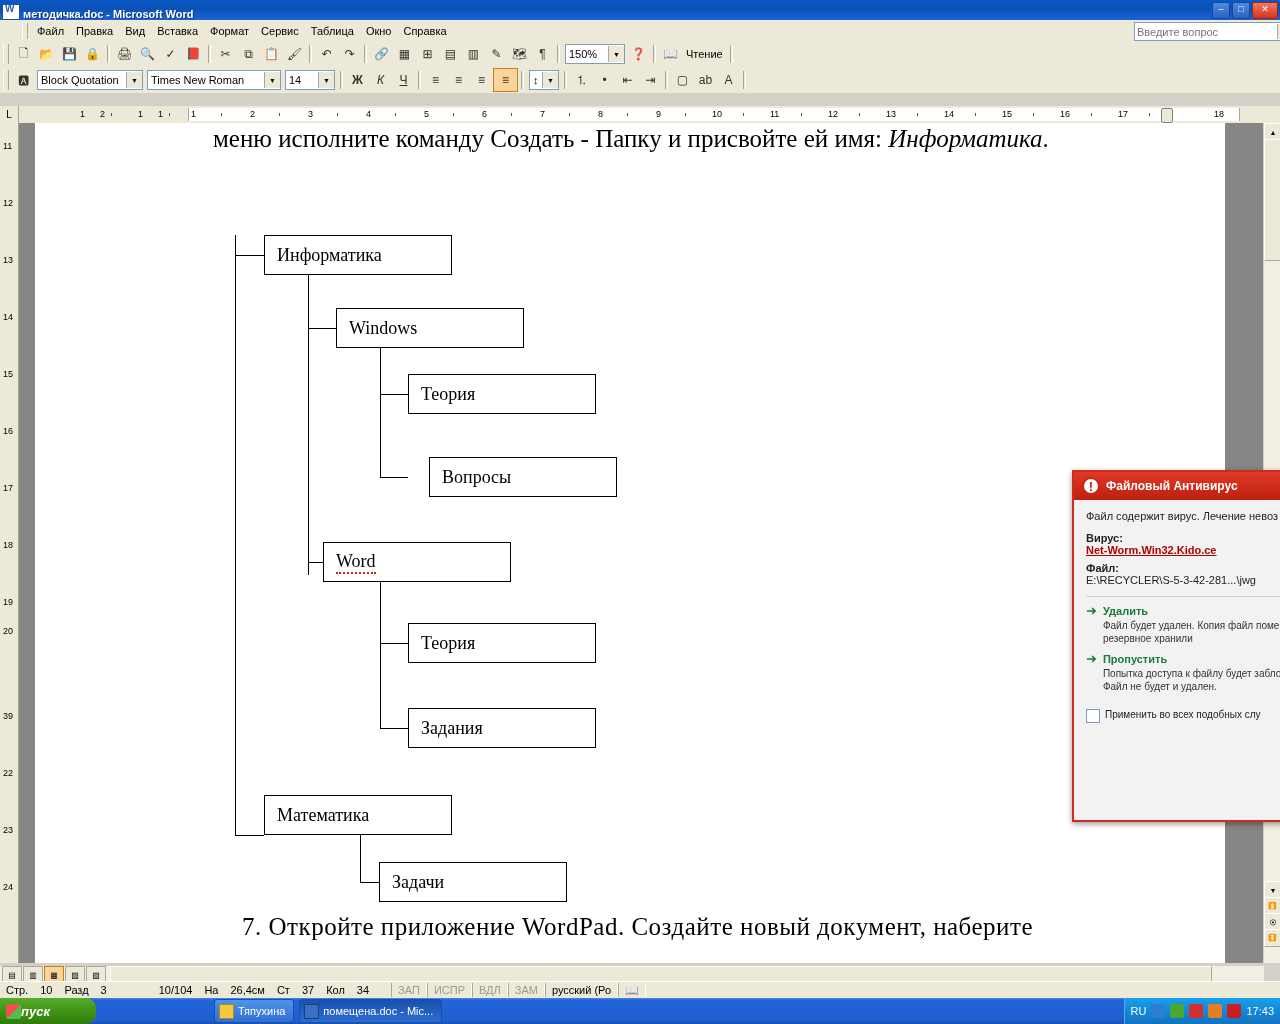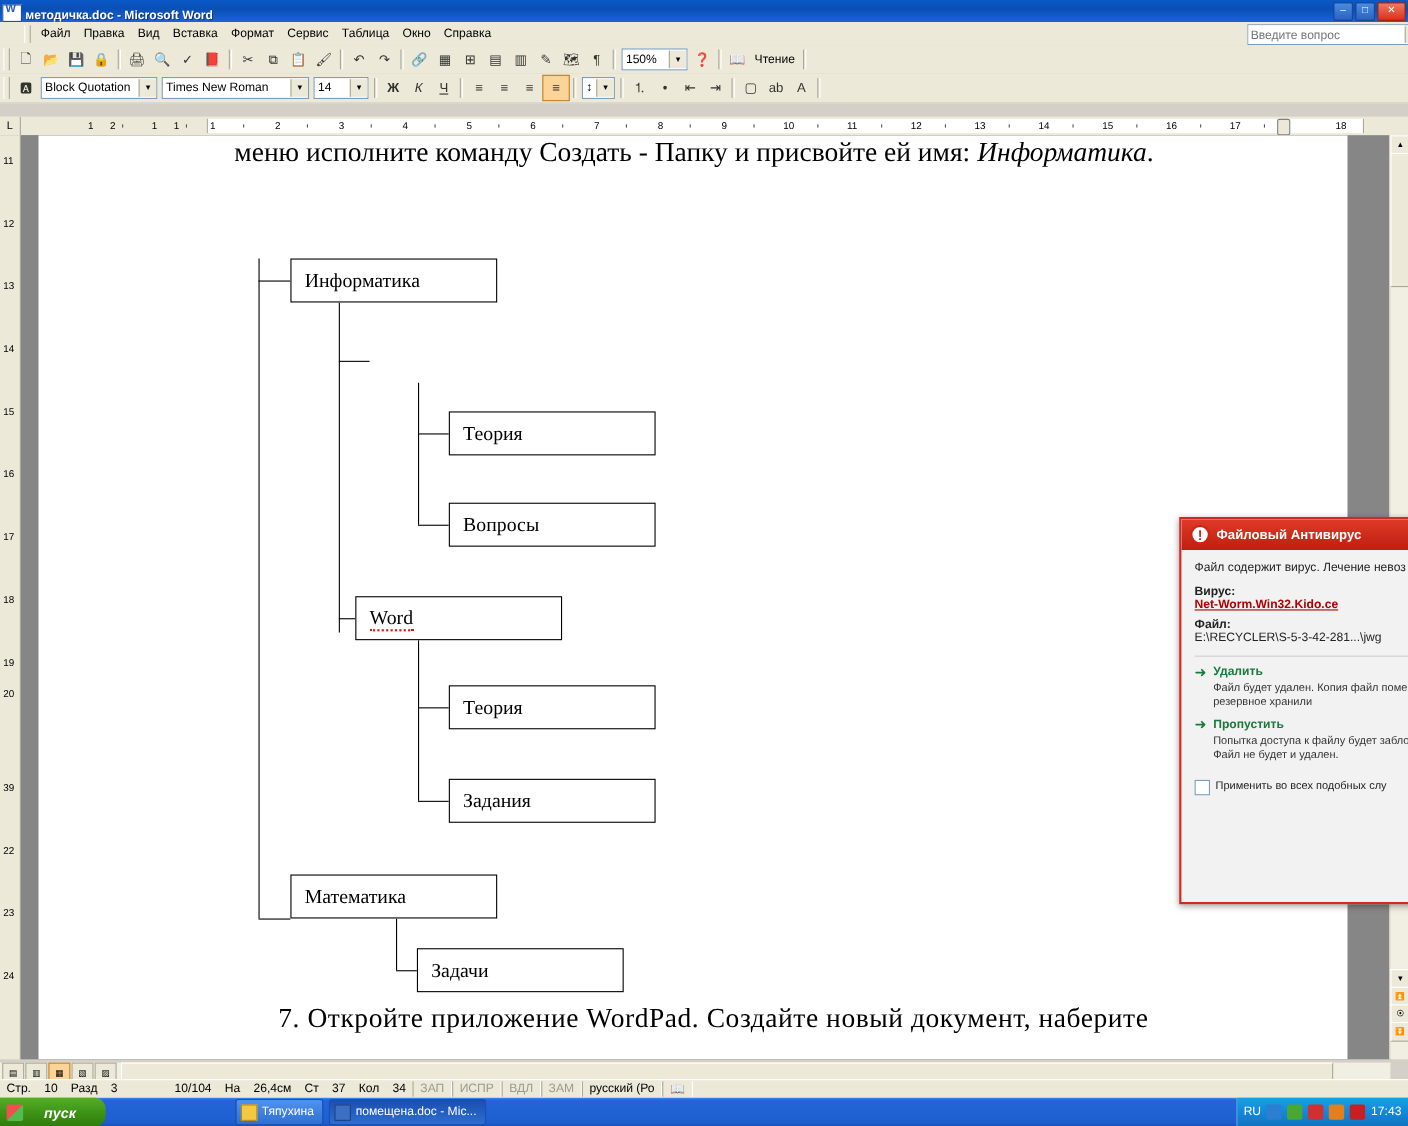--- a/index.html
+++ b/index.html
@@ -175,21 +175,21 @@
   }
   .doc-text {
     position: absolute;
     font-family: "Liberation Serif", serif;
     color: #000;
   }
   .line1 { left: 178px; top: 2px; font-size: 25px; white-space: nowrap; }
   .line1 i { font-style: italic; }
   .line2 { left: 234px; top: 45px; font-size: 25px; white-space: nowrap; }
   .line3 {
-    left: 218px; top: 790px; font-size: 25px; white-space: nowrap;
+    left: 207px; top: 790px; font-size: 25px; white-space: nowrap;
     letter-spacing: 0.5px;
   }
   .squiggle {
     border-bottom: 2px dotted #d02020;
   }
 
   
   .dbox {
     position: absolute;
     border: 1px solid #000;
@@ -264,21 +264,21 @@
   .taskbar {
     position: absolute; left: 0; bottom: 0; width: 1280px; height: 26px;
     background: linear-gradient(to bottom, #3f8aea 0%, #2265d8 8%, #1e5fd0 85%, #1751b8 100%);
     display: flex; align-items: center;
   }
   .start {
     width: 96px; height: 26px;
     background: linear-gradient(to bottom, #54ad2a 0%, #3f9416 50%, #2f7c0c 100%);
     border-top-right-radius: 10px; border-bottom-right-radius: 10px;
     color: #fff; font-weight: bold; font-size: 13px; font-style: italic;
-    display: flex; align-items: center; gap: 19px; padding-left: 6px;
+    display: flex; align-items: center; gap: 0; padding-left: 6px;
     box-sizing: border-box;
   }
   .start .flag {
     width: 15px; height: 15px;
     background:
       linear-gradient(to bottom right, #f34f4f 0 50%, #4fbe4f 50% 100%);
     border-radius: 2px;
   }
   .tb-task {
     height: 22px; margin-left: 5px; padding: 0 8px 0 4px;
@@ -543,24 +543,27 @@
       <div class="dline-v" style="left:345px; top:459px; height:146px;"></div>
       <div class="dline-h" style="left:345px; top:520px; width:28px;"></div>
       <div class="dline-h" style="left:345px; top:605px; width:28px;"></div>
 
       <div class="dline-v" style="left:325px; top:712px; height:47px;"></div>
       <div class="dline-h" style="left:325px; top:759px; width:19px;"></div>
 
       <div class="dbox" style="left:229px; top:112px; width:188px; height:40px;">
         <span>Информатика</span>
       </div>
+      <div class="dbox" style="left:301px; top:185px; width:188px; height:40px;">
+        <span>Windows</span>
+      </div>
       <div class="dbox" style="left:373px; top:251px; width:188px; height:40px;">
         <span>Теория</span>
       </div>
-      <div class="dbox" style="left:373px; top:334px; width:188px; height:40px;">
+      <div class="dbox" style="left:394px; top:334px; width:188px; height:40px;">
         <span>Вопросы</span>
       </div>
       <div class="dbox" style="left:288px; top:419px; width:188px; height:40px;">
         <span class="squiggle">Word</span>
       </div>
       <div class="dbox" style="left:373px; top:500px; width:188px; height:40px;">
         <span>Теория</span>
       </div>
       <div class="dbox" style="left:373px; top:585px; width:188px; height:40px;">
         <span>Задания</span>
@@ -601,21 +604,21 @@
     <span class="st">10</span>
     <span class="st">Разд</span>
     <span class="st">3</span>
     <span class="st" style="margin-left:40px">10/104</span>
     <span class="st" style="">На</span>
     <span class="st">26,4см</span>
     <span class="st">Ст</span>
     <span class="st">37</span>
     <span class="st">Кол</span>
     <span class="st">34</span>
-    <span class="st box dim" style="">ЗАП</span>
+    <span class="st box dim" style="margin-left:16px">ЗАП</span>
     <span class="st box dim">ИСПР</span>
     <span class="st box dim">ВДЛ</span>
     <span class="st box dim">ЗАМ</span>
     <span class="st box">русский (Ро</span>
     <span class="st box">📖</span>
   </div>
 
   <div class="av">
     <div class="av-header">
       <span class="av-badge">!</span>

